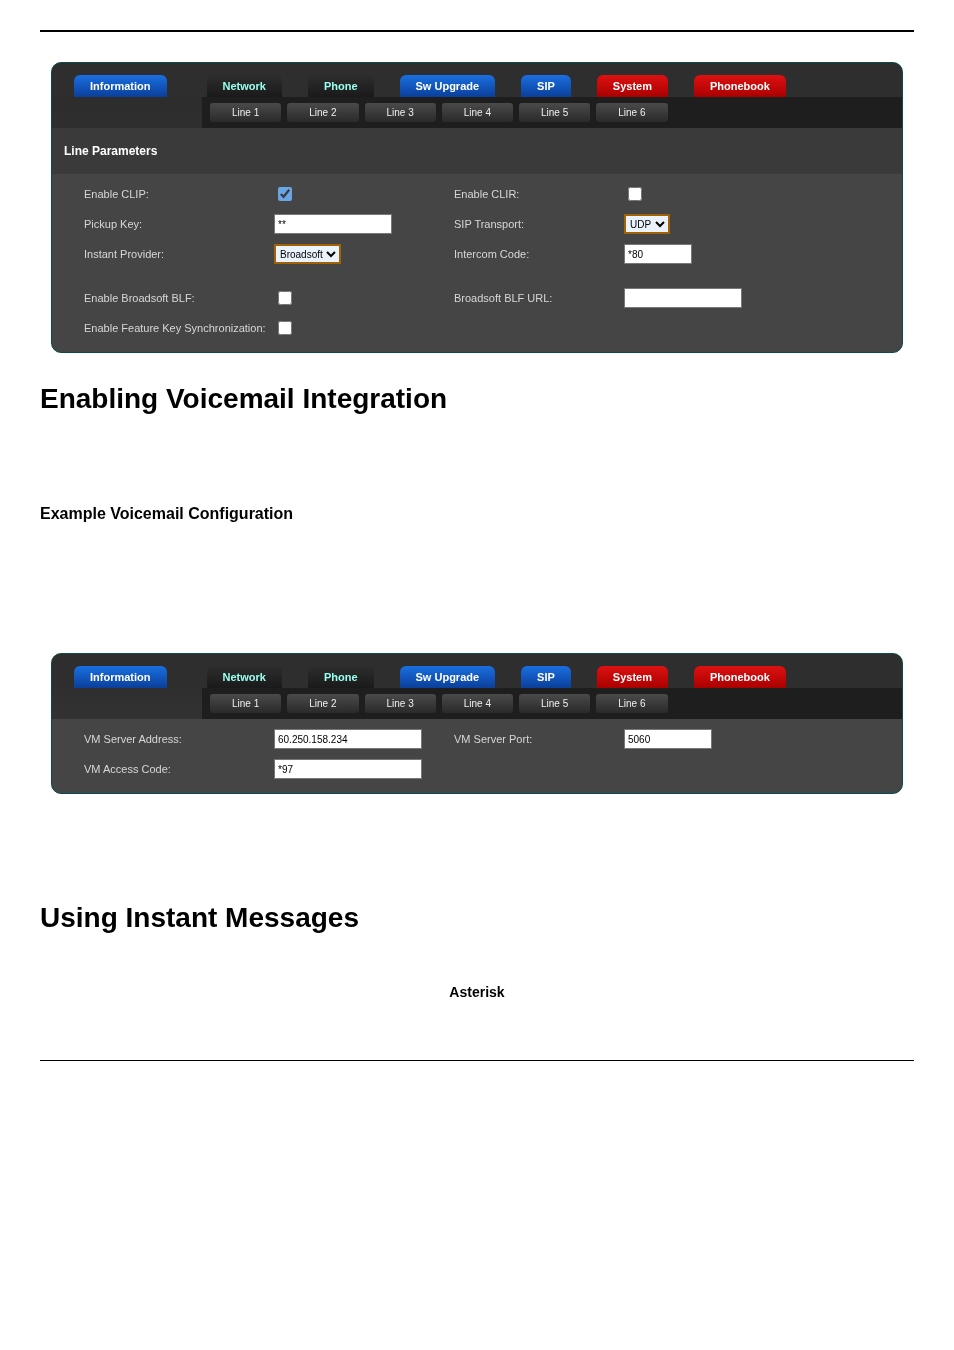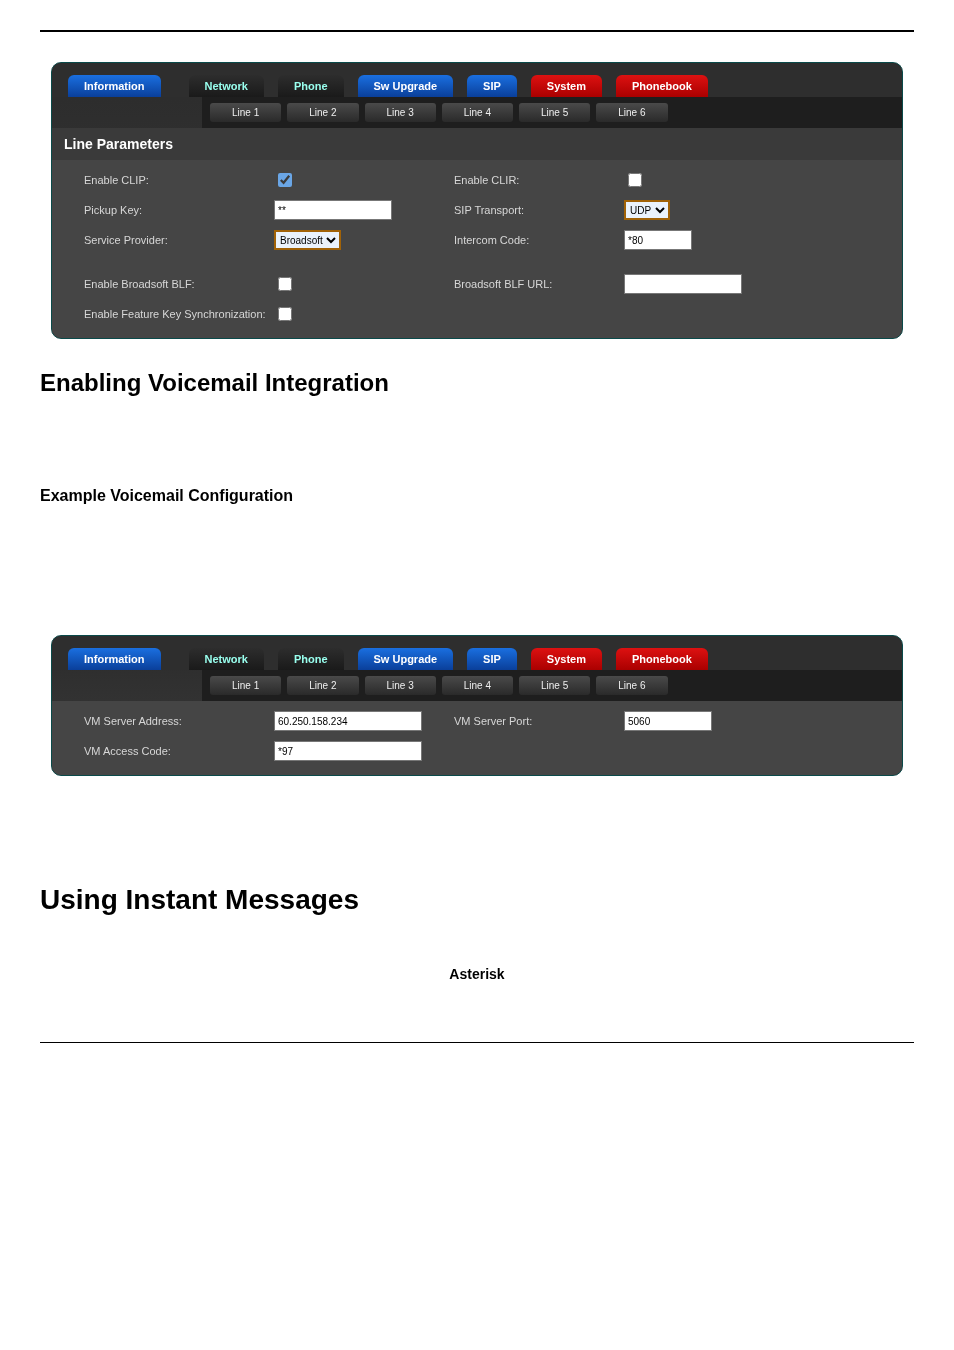--- a/index.html
+++ b/index.html
@@ -16,21 +16,21 @@
     border-top: 2px solid #000;
     margin: 0 0 30px 0;
   }
   .hr-bottom {
     border: none;
     border-top: 1.5px solid #000;
     margin-top: 60px;
   }
 
   .heading1 {
-    font-size: 24px;
+    font-size: 28px;
     font-weight: bold;
     margin: 30px 0 20px 0;
   }
   .heading2 {
     font-size: 16px;
     font-weight: bold;
     margin: 90px 0 30px 0;
   }
   .heading1b {
     font-size: 28px;
@@ -52,22 +52,22 @@
     border-radius: 10px;
     padding: 0;
     overflow: hidden;
     border: 1px solid #0a4a4a;
     font-family: Tahoma, Verdana, sans-serif;
     font-size: 11px;
   }
 
   .tabbar {
     display: flex;
-    gap: 14px;
-    padding: 12px 18px 0 16px;
+    gap: 26px;
+    padding: 12px 18px 0 22px;
     background: #2e2e2e;
   }
   .tab {
     border-radius: 6px 6px 0 0;
     padding: 5px 16px;
     color: #fff;
     font-weight: bold;
     font-size: 11px;
     cursor: pointer;
   }
@@ -89,22 +89,22 @@
     padding: 4px 22px;
     background: linear-gradient(#4a4a4a,#2a2a2a);
     color: #eee;
     font-size: 10px;
     border-radius: 3px;
     cursor: pointer;
   }
   .section-title {
     color: #fff;
     font-weight: bold;
-    font-size: 14px;
-    padding: 8px 12px;
+    font-size: 12px;
+    padding: 16px 12px;
     background: #3a3a3a;
   }
 
   .form-grid {
     display: grid;
     grid-template-columns: 190px 180px 170px 130px;
     align-items: center;
     row-gap: 10px;
     padding: 10px 12px 14px 32px;
     color: #d7d7d7;
@@ -168,21 +168,21 @@
 
     <label>Pickup Key:</label>
     <span><input type="text" class="ui" value="**" style=""></span>
     <label>SIP Transport:</label>
     <span>
       <select class="ui">
         <option>UDP</option>
       </select>
     </span>
 
-    <label>Service Provider:</label>
+    <label>Instant Provider:</label>
     <span>
       <select class="ui">
         <option>Broadsoft</option>
       </select>
     </span>
     <label>Intercom Code:</label>
     <span><input type="text" class="ui" style="width: 60px;" value="*80"></span>
   </div>
 
 

